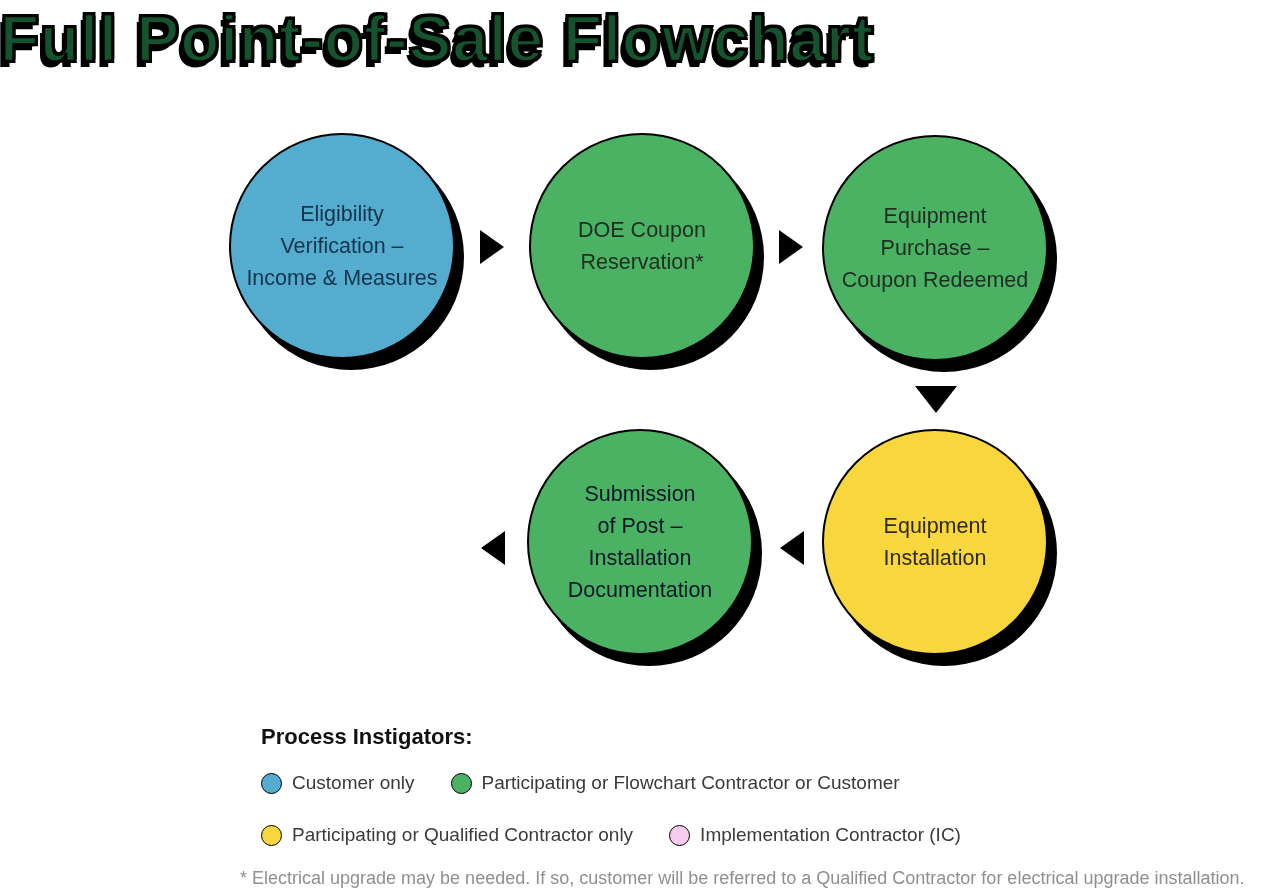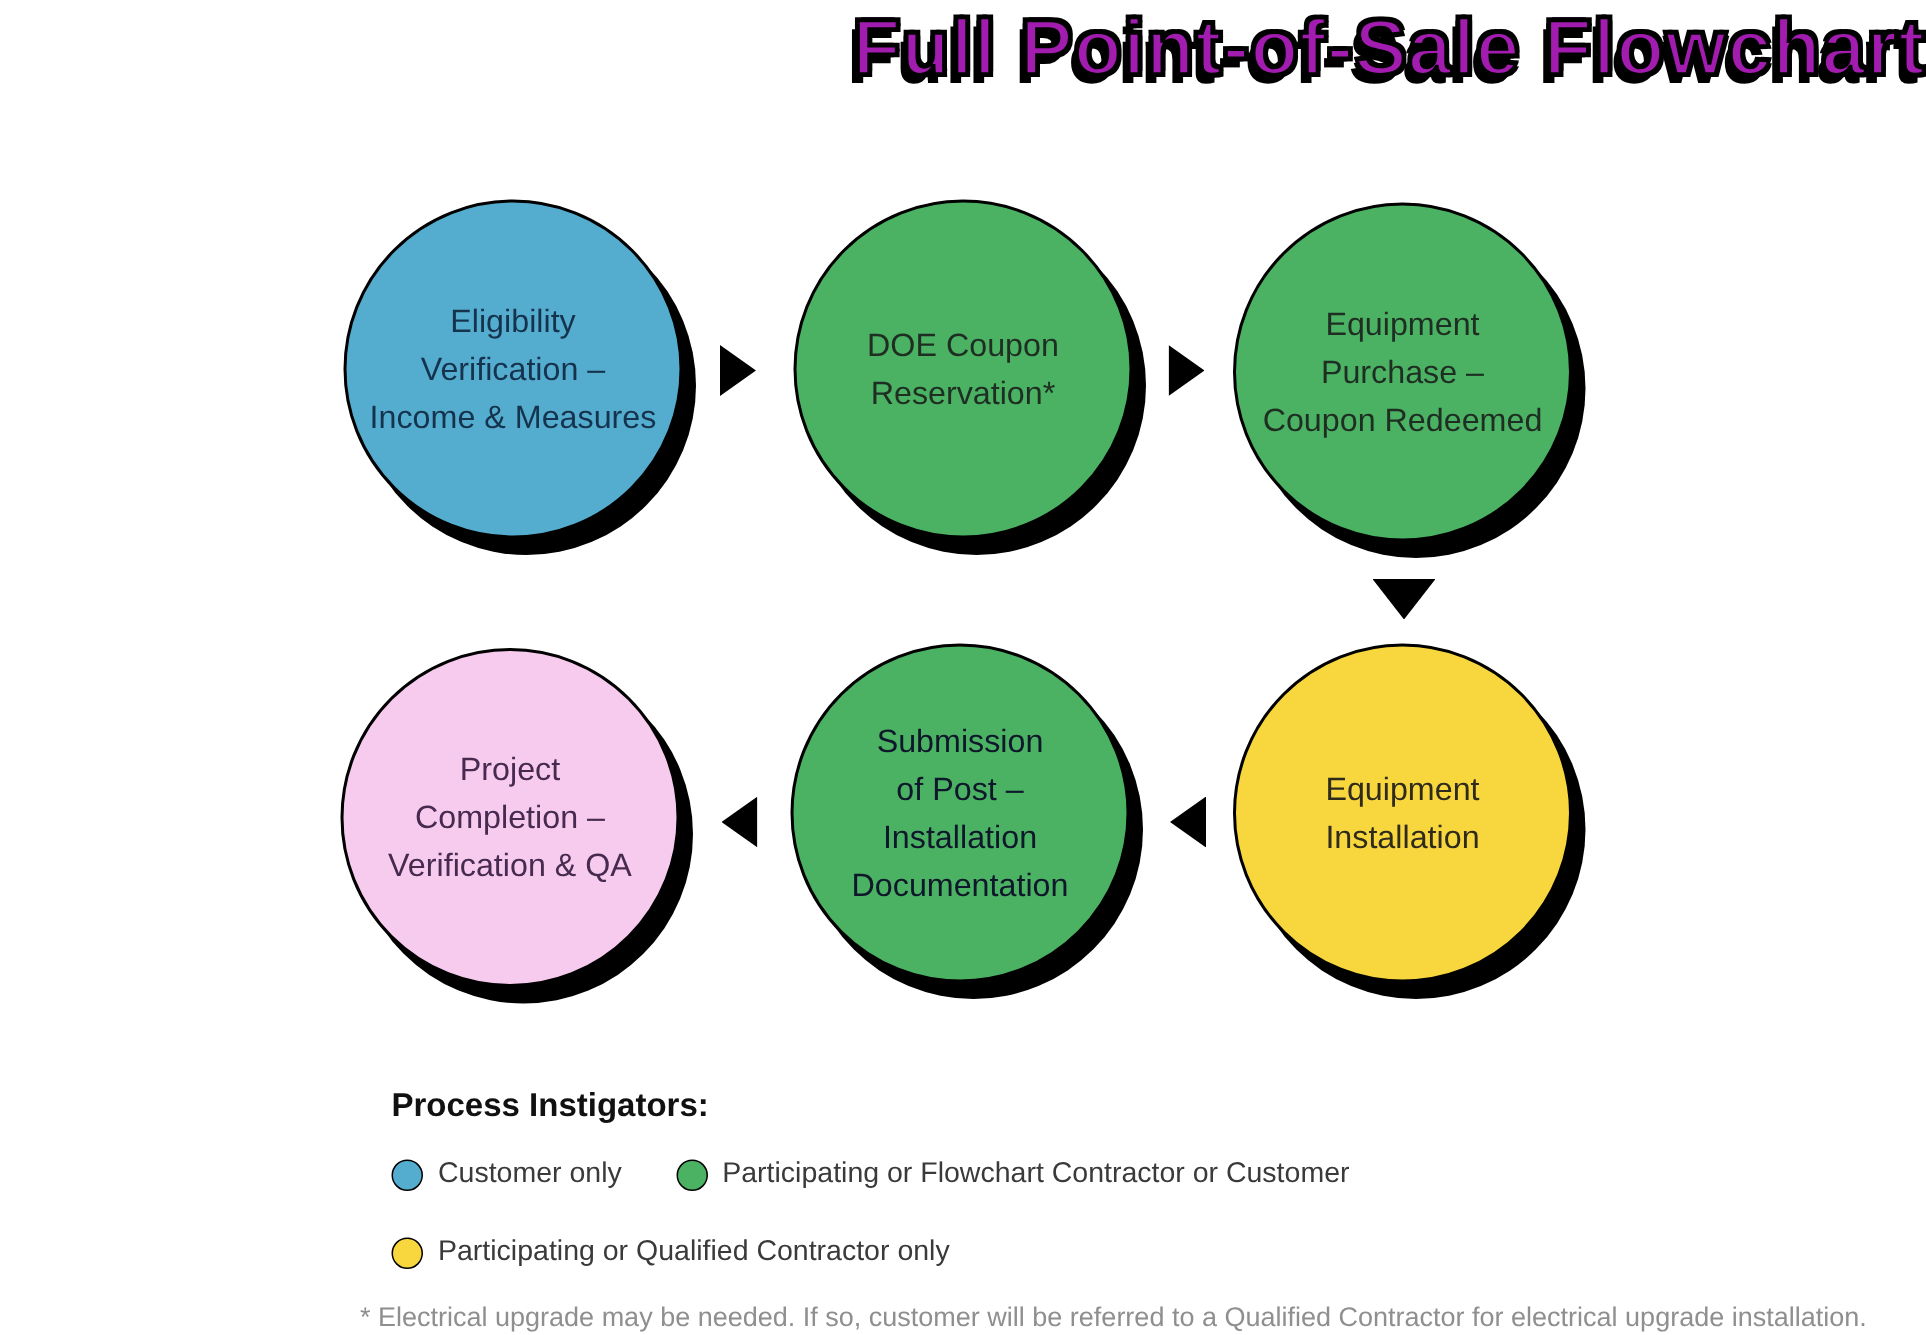--- a/index.html
+++ b/index.html
@@ -11,25 +11,25 @@
     font-family: "Liberation Sans", sans-serif;
     overflow: hidden;
   }
 
   
   .title {
     position: absolute;
     top: 2px;
     left: 0;
     width: 100%;
-    text-align: right;
-    font-size: 52px;
+    text-align: left;
+    font-size: 64px;
     font-weight: 800;
     letter-spacing: 1px;
-    color: #a21caf;
+    color: #14532d;
     -webkit-text-stroke: 2.5px #000;
     text-shadow:
       -4px 6px 0 #000,
       -2px 2px 0 #000,
       2px 2px 0 #000,
       -2px -2px 0 #000,
       2px -2px 0 #000;
     white-space: nowrap;
   }
 
@@ -119,23 +119,20 @@
   <div class="node node-3" style="background: rgb(75, 177, 99); color: rgb(31, 46, 34);">Equipment
 Purchase –
 Coupon Redeemed</div>
 
   <div class="node node-4" style="background: rgb(248, 214, 61); color: rgb(46, 43, 29);">Equipment
 Installation</div>
   <div class="node node-5" style="background: rgb(75, 177, 99); color: #0f172a;">Submission
 of Post –
 Installation
 Documentation</div>
-  <div class="node node-6" style="background: rgb(247, 203, 238); color: rgb(71, 42, 80);">Project
-Completion –
-Verification &amp; QA</div>
 
   <div class="arrow arrow-right a1"></div>
   <div class="arrow arrow-right a2"></div>
   <div class="arrow arrow-down a3"></div>
   <div class="arrow arrow-left a4"></div>
   <div class="arrow arrow-left a5"></div>
 
   <div class="legend">
     <div class="legend-heading">Process Instigators:</div>
 
@@ -148,18 +145,22 @@
         <span class="swatch" style="background: rgb(75, 177, 99);"></span>
         <span class="legend-label">Participating or Flowchart Contractor or Customer</span>
       </div>
     </div>
 
     <div class="legend-row">
       <div class="legend-item">
         <span class="swatch" style="background: rgb(248, 214, 61);"></span>
         <span class="legend-label">Participating or Qualified Contractor only</span>
       </div>
+      <div class="legend-item">
+        <span class="swatch" style="background: rgb(247, 203, 238);"></span>
+        <span class="legend-label">Implementation Contractor (IC)</span>
+      </div>
     </div>
   </div>
 
   <div class="footnote">* Electrical upgrade may be needed. If so, customer will be referred to a Qualified Contractor for electrical upgrade installation.</div>
 
 </div>
 
 </body></html>

